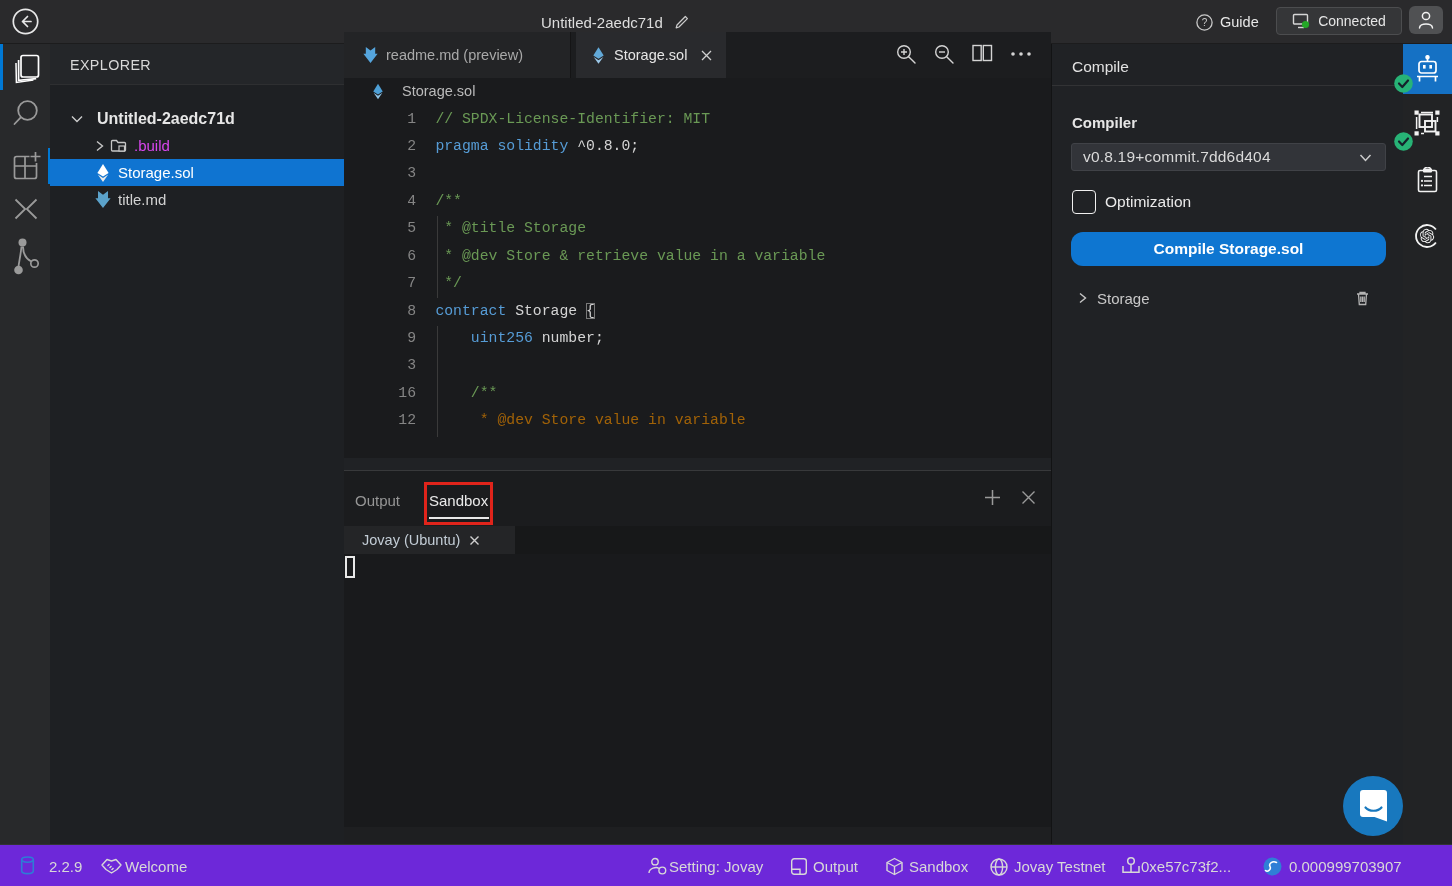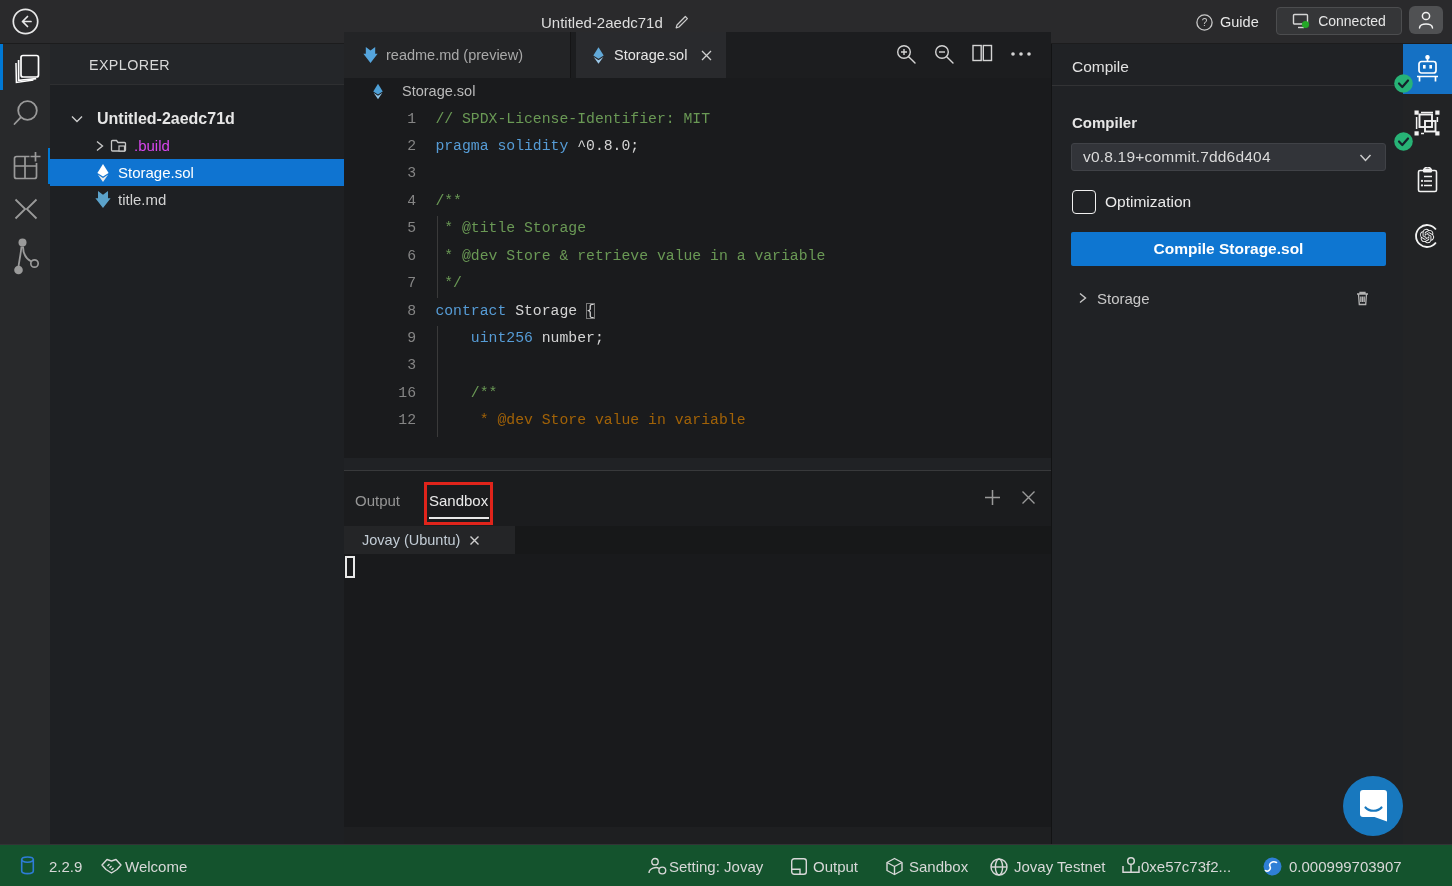--- a/index.html
+++ b/index.html
@@ -83,21 +83,21 @@
     <svg class="abs" style="left:12px;top:194px;" width="30" height="42" viewBox="0 0 30 42">
       <circle cx="10.5" cy="4.5" r="4" fill="#9a9a9a"></circle>
       <circle cx="6.5" cy="32" r="4.3" fill="#9a9a9a"></circle>
       <circle cx="22.5" cy="25.5" r="3.7" fill="none" stroke="#9a9a9a" stroke-width="1.7"></circle>
       <path d="M9.5 8.5 C8.5 18 7 24 6.6 28 M11 8.5 c0 9 4.5 13 8.3 15" fill="none" stroke="#9a9a9a" stroke-width="1.8"></path>
     </svg>
   </div>
 
   <div class="abs" id="sidebar" style="left:50px;top:44px;width:294px;height:800px;background:#1e2023;">
     <div class="abs" style="left:0;top:0;width:294px;height:41px;background:#242629;border-bottom:1px solid #2e2f31;"></div>
-    <div class="abs" style="left:20px;top:0;height:41px;display:flex;align-items:center;font-size:14.3px;color:#d8d8d8;letter-spacing:0.4px;margin-left:19px;">EXPLORER</div>
+    <div class="abs" style="left:20px;top:0;height:41px;display:flex;align-items:center;font-size:14.3px;color:#d8d8d8;letter-spacing:0.4px;">EXPLORER</div>
 
     <div class="abs row" style="left:0;top:61px;width:294px;height:27px;">
       <svg style="margin-left:20px;" width="14" height="14" viewBox="0 0 14 14">
           <path d="M2 4.5 L7 9.5 L12 4.5" fill="none" stroke="#cccccc" stroke-width="1.4"></path>
         </svg>
       <span style="margin-left:13px;font-size:16px;font-weight:bold;color:#e6e6e6;">Untitled-2aedc71d</span>
     </div>
 
     <div class="abs row" style="left:0;top:88px;width:294px;height:27px;">
       <svg style="margin-left:43px;" width="13" height="14" viewBox="0 0 13 14">
@@ -223,21 +223,21 @@
     <div class="abs" style="left:0;top:41px;width:352px;height:1px;background:#323335;"></div>
     <div class="abs" style="left:20px;top:70px;font-size:15px;font-weight:bold;color:#e6e6e6;">Compiler</div>
     <div class="abs row" style="left:19px;top:99px;width:315px;height:28px;background:#323439;border:1px solid #404247;border-radius:3px;">
       <span style="margin-left:11px;font-size:15.5px;letter-spacing:0.2px;color:#dadada;">v0.8.19+commit.7dd6d404</span>
       <svg class="abs" style="right:12px;" width="15" height="15" viewBox="0 0 15 15">
           <path d="M2.5 5 L7.5 10.5 L12.5 5" fill="none" stroke="#cccccc" stroke-width="1.5"></path>
         </svg>
     </div>
     <div class="abs" style="left:19.5px;top:146px;width:24px;height:24px;border:1.8px solid #f0f0f0;border-radius:4px;"></div>
     <div class="abs" style="left:53px;top:149px;font-size:15.5px;color:#eaeaea;">Optimization</div>
-    <div class="abs row" style="left:19px;top:187.5px;width:315px;height:34px;background:#0e76d1;border-radius:2px;justify-content:center;">
+    <div class="abs row" style="left:19px;top:187.5px;width:315px;height:34px;background:#0e76d1;border-radius:12px;justify-content:center;">
       <span style="font-size:15.5px;font-weight:bold;color:#ffffff;">Compile Storage.sol</span>
     </div>
     <div class="abs row" style="left:0;top:240px;width:352px;height:28px;">
       <svg style="margin-left:24px;" width="13" height="14" viewBox="0 0 13 14">
           <path d="M4 2.5 L9.5 7 L4 11.5" fill="none" stroke="#c6c6c6" stroke-width="1.4"></path>
         </svg>
       <span style="margin-left:8px;font-size:15px;color:#c8c8c8;">Storage</span>
       <svg class="abs" style="right:34px;" width="15" height="16" viewBox="0 0 15 16">
         <g fill="none" stroke="#b4b4b4" stroke-width="1.3">
           <path d="M2 4 h11 M5 4 V2.5 h5 V4 M3.5 4 l0.8 10.5 h6.4 L11.5 4"></path>
@@ -306,21 +306,21 @@
     </svg>
 
     <svg class="abs" style="left:11px;top:179px;" width="26" height="26" viewBox="0 0 26 26">
       <path d="M21.9 19.5 A11 11 0 1 1 21.9 6.5" fill="none" stroke="#f2f2f2" stroke-width="1.8"></path>
       <g transform="translate(5.8,5.8) scale(0.6)">
         <path fill="#f2f2f2" d="M22.2819 9.8211a5.9847 5.9847 0 0 0-.5157-4.9108 6.0462 6.0462 0 0 0-6.5098-2.9A6.0651 6.0651 0 0 0 4.9807 4.1818a5.9847 5.9847 0 0 0-3.9977 2.9 6.0462 6.0462 0 0 0 .7427 7.0966 5.98 5.98 0 0 0 .511 4.9107 6.051 6.051 0 0 0 6.5146 2.9001A5.9847 5.9847 0 0 0 13.2599 24a6.0557 6.0557 0 0 0 5.7718-4.2058 5.9894 5.9894 0 0 0 3.9977-2.9001 6.0557 6.0557 0 0 0-.7475-7.073zm-9.022 12.6081a4.4755 4.4755 0 0 1-2.8764-1.0408l.1419-.0804 4.7783-2.7582a.7948.7948 0 0 0 .3927-.6813v-6.7369l2.02 1.1686a.071.071 0 0 1 .038.052v5.5826a4.504 4.504 0 0 1-4.4945 4.4944zm-9.6607-4.1254a4.4708 4.4708 0 0 1-.5346-3.0137l.142.0852 4.783 2.7582a.7712.7712 0 0 0 .7806 0l5.8428-3.3685v2.3324a.0804.0804 0 0 1-.0332.0615L9.74 19.9502a4.4992 4.4992 0 0 1-6.1408-1.6464zM2.3408 7.8956a4.485 4.485 0 0 1 2.3655-1.9728V11.6a.7664.7664 0 0 0 .3879.6765l5.8144 3.3543-2.0201 1.1685a.0757.0757 0 0 1-.071 0l-4.8303-2.7865A4.504 4.504 0 0 1 2.3408 7.8956zm16.5963 3.8558L13.1038 8.364 15.1192 7.2a.0757.0757 0 0 1 .071 0l4.8303 2.7913a4.4944 4.4944 0 0 1-.6765 8.1042v-5.6772a.79.79 0 0 0-.407-.667zm2.0107-3.0231l-.142-.0852-4.7735-2.7818a.7759.7759 0 0 0-.7854 0L9.409 9.2297V6.8974a.0662.0662 0 0 1 .0284-.0615l4.8303-2.7866a4.4992 4.4992 0 0 1 6.6802 4.66zM8.3065 12.863l-2.02-1.1638a.0804.0804 0 0 1-.038-.0567V6.0742a4.4992 4.4992 0 0 1 7.3757-3.4537l-.142.0805L8.704 5.459a.7948.7948 0 0 0-.3927.6813zm1.0976-2.3654l2.602-1.4998 2.6069 1.4998v2.9994l-2.5974 1.4997-2.6067-1.4997Z"></path>
       </g>
     </svg>
   </div>
 
-  <div class="abs" id="statusbar" style="left:0;top:844px;width:1452px;height:42px;background:#14532d;border-top:1px solid #323335;">
+  <div class="abs" id="statusbar" style="left:0;top:844px;width:1452px;height:42px;background:#6d28d9;border-top:1px solid #323335;">
     <svg class="abs" style="left:20px;top:11px;" width="15" height="19" viewBox="0 0 15 19">
       <g fill="none" stroke="#2e7cd6" stroke-width="1.6">
         <ellipse cx="7.5" cy="3.6" rx="5.8" ry="2.6"></ellipse>
         <path d="M1.7 3.6 V15 a5.8 2.6 0 0 0 11.6 0 V3.6"></path>
       </g>
     </svg>
     <div class="abs" style="left:49px;top:13px;font-size:15px;color:#d8d8d8;">2.2.9</div>
     <svg class="abs" style="left:101px;top:12px;" width="21" height="18" viewBox="0 0 21 18">
       <g fill="none" stroke="#d8d8d8" stroke-width="1.4" stroke-linejoin="round">
         <path d="M1 8 L6 2.5 L10.5 4 L15 2.5 L20 8 L16 12.5 L10.5 16 L5 12.5 Z"></path>

